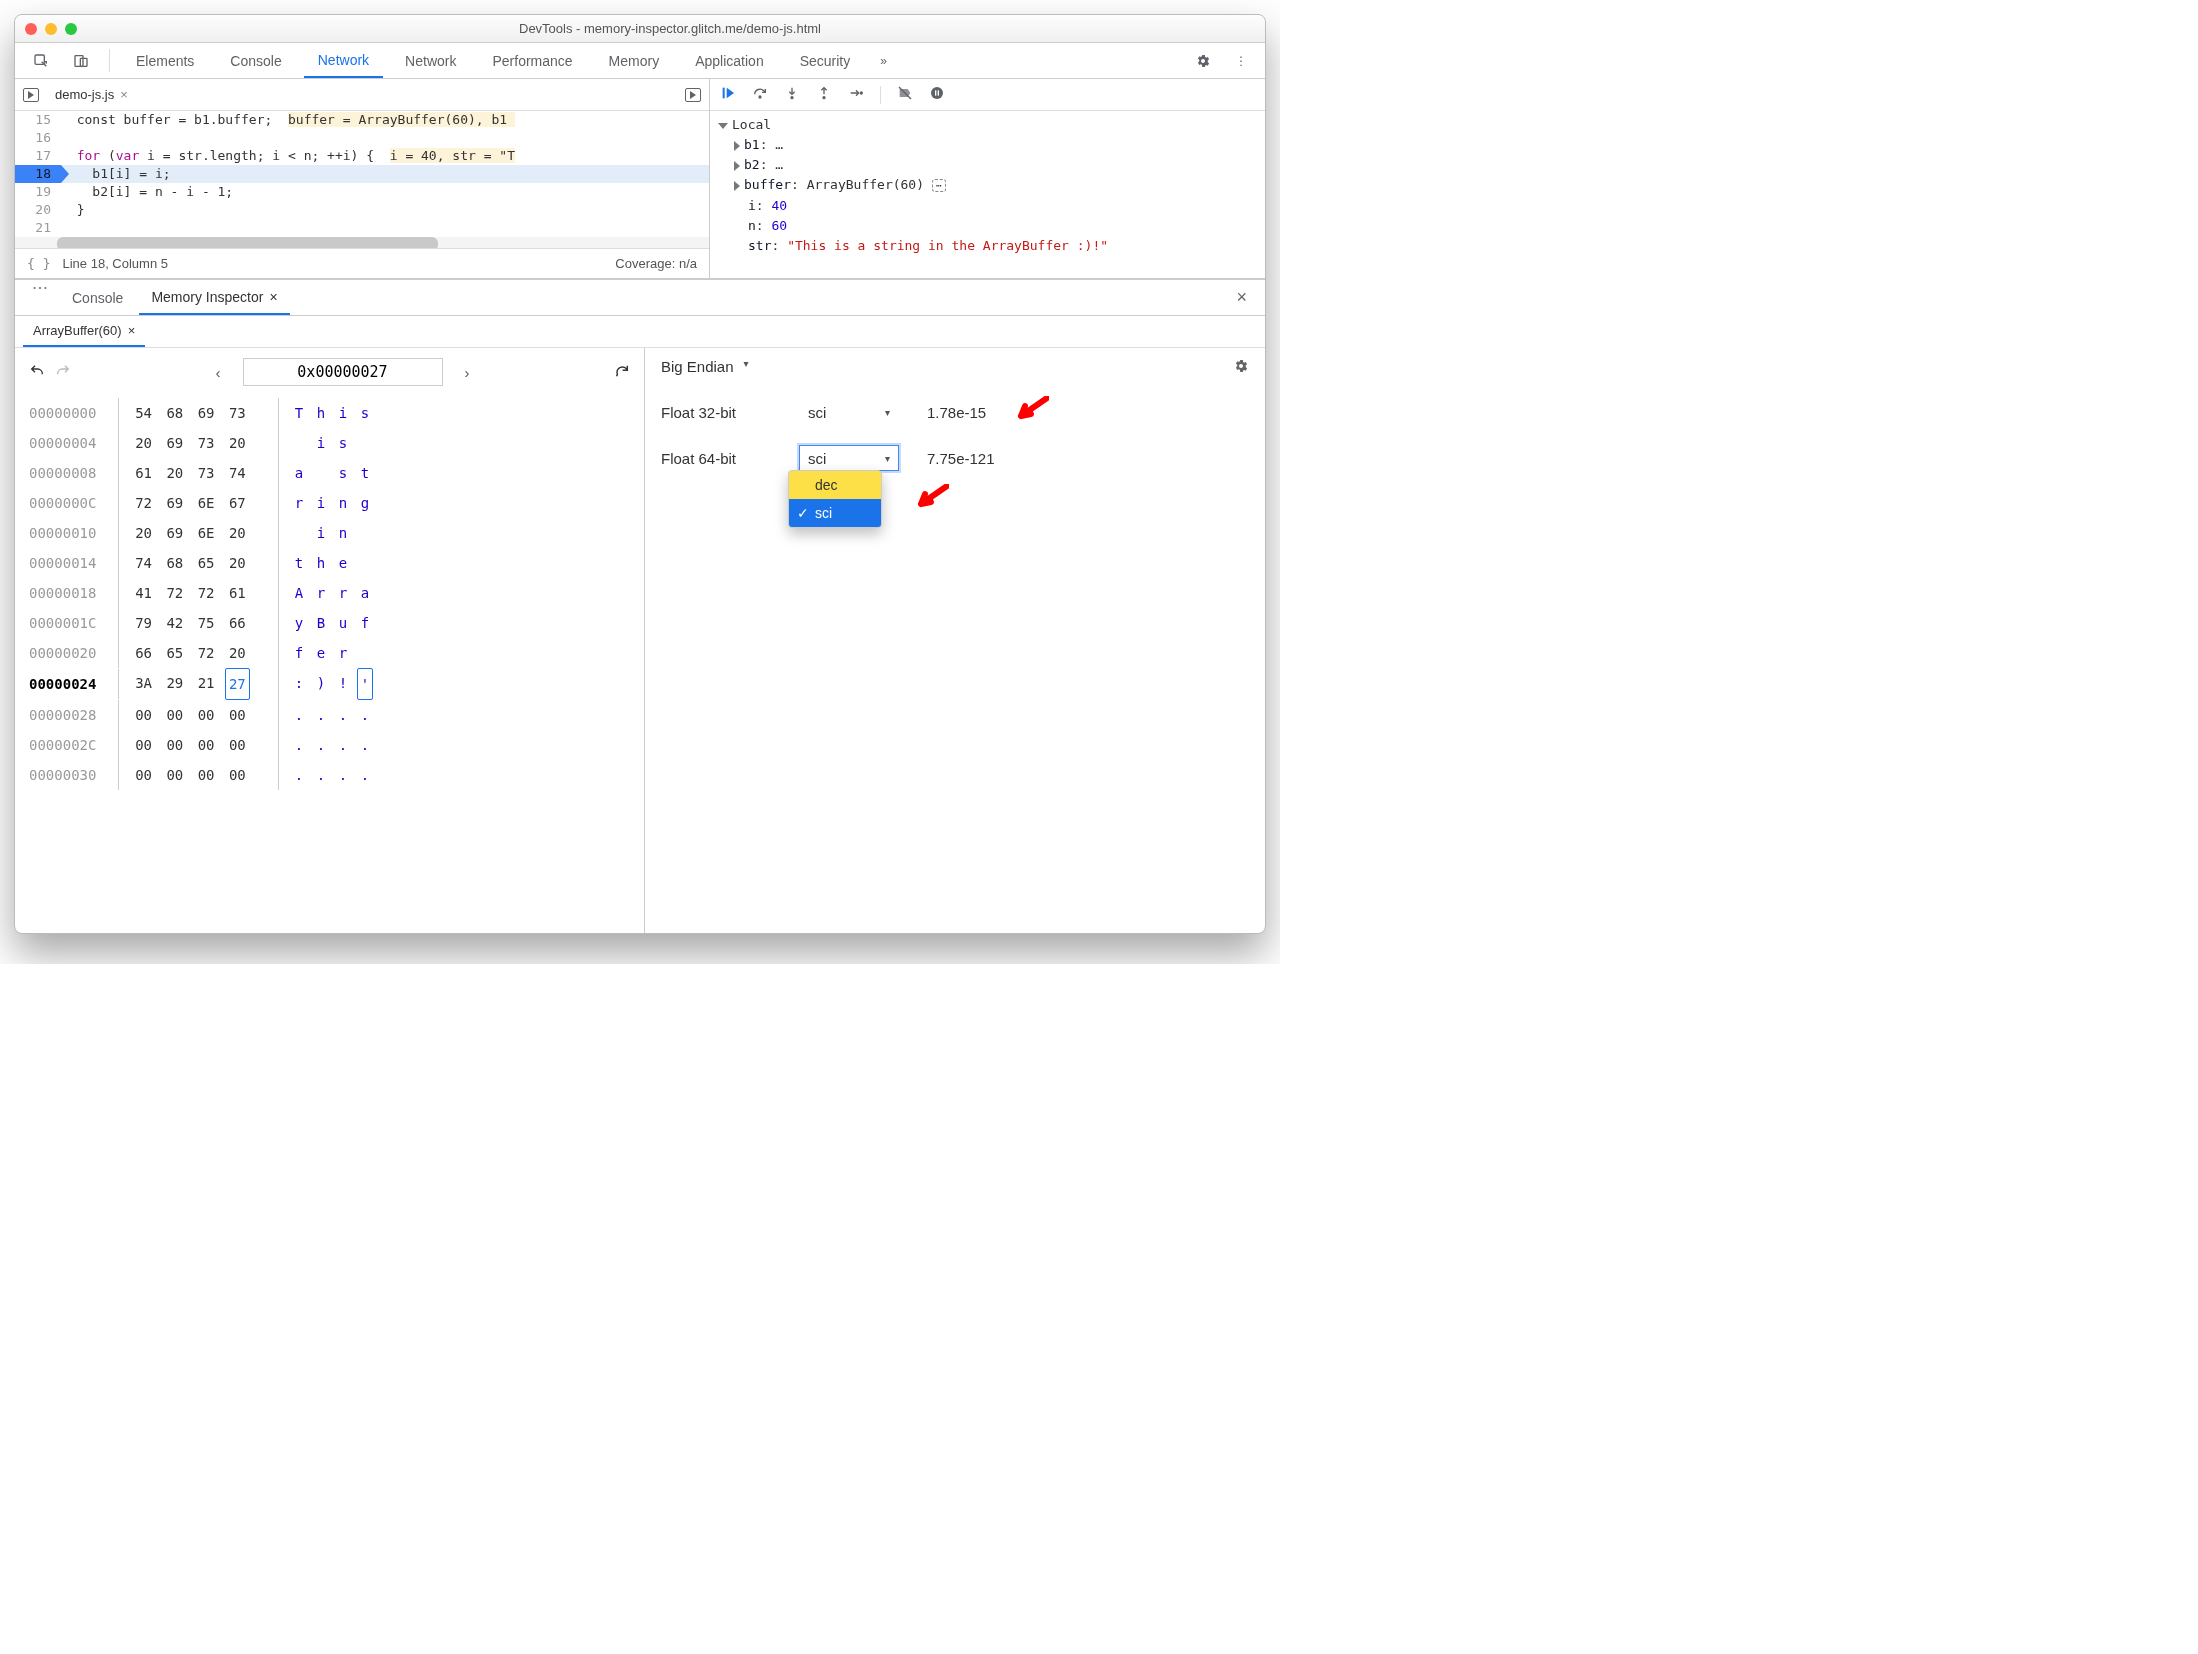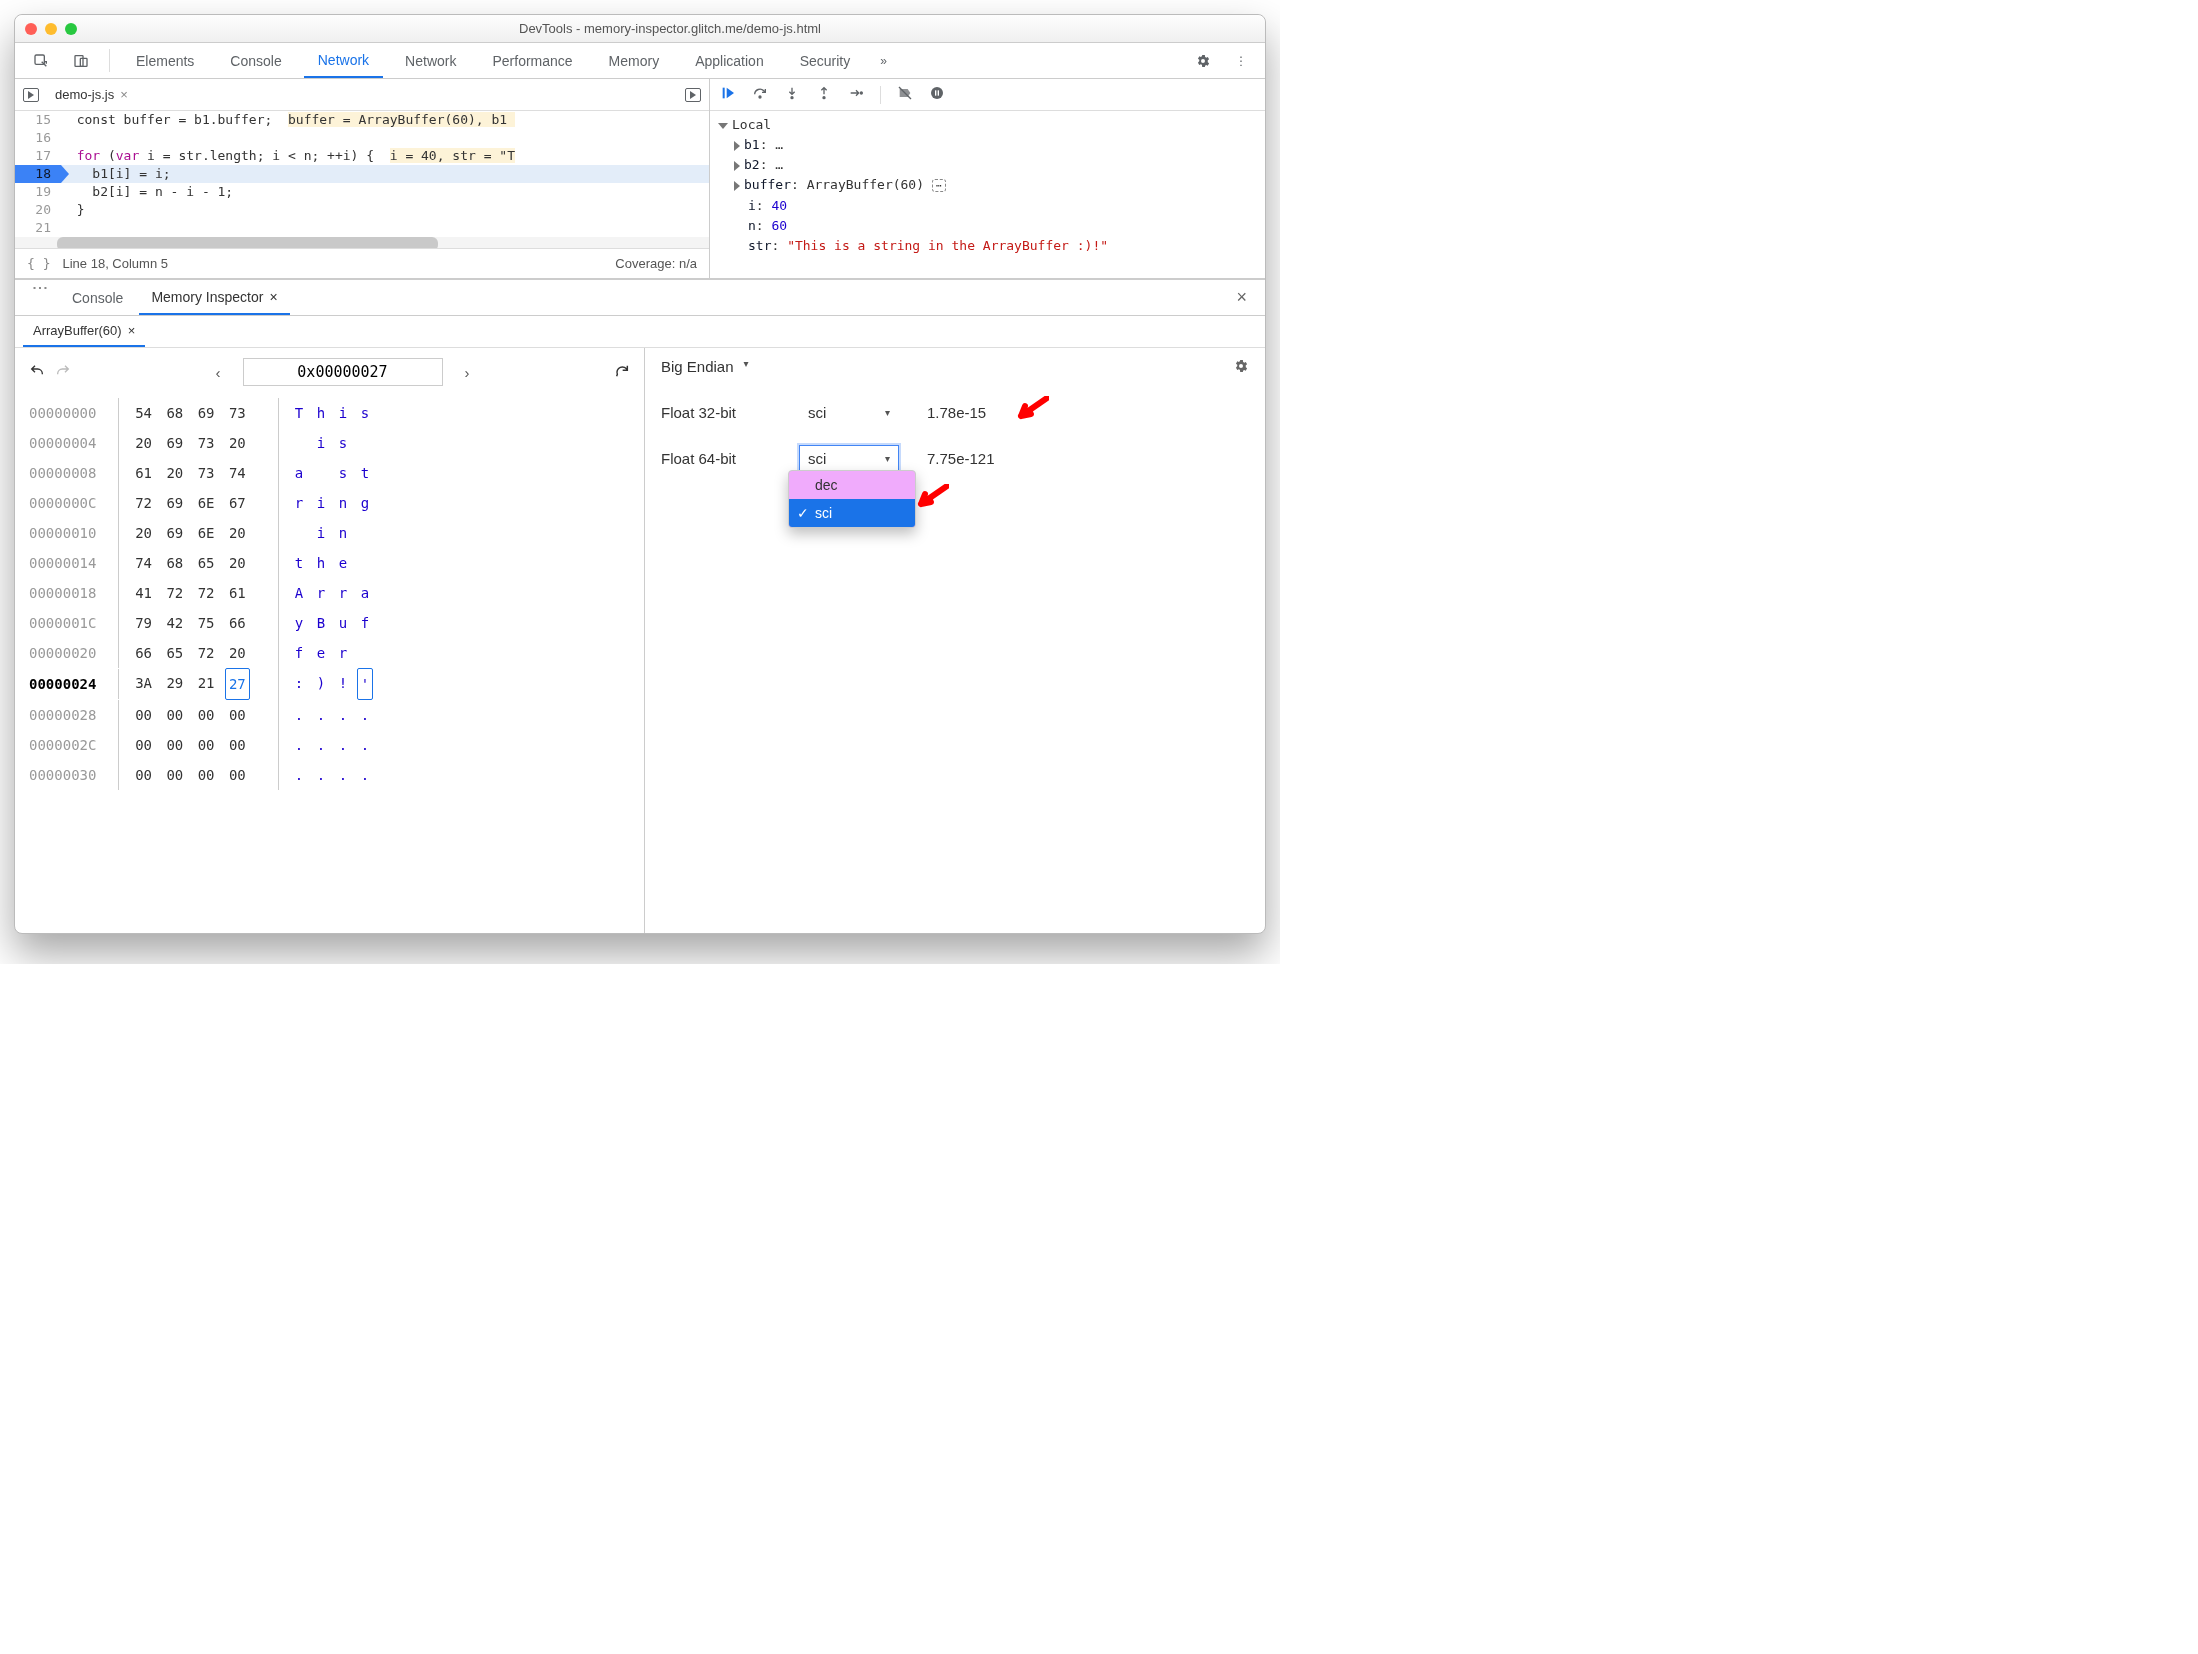--- a/index.html
+++ b/index.html
@@ -91,21 +91,21 @@
 
 .endian { font-size: 15px; color: #333; margin-bottom: 22px; display: flex; align-items: flex-start; gap: 10px; }
 .gear { margin-left: auto; color: #666; }
 .val-row { display: flex; align-items: center; font-size: 15px; margin-bottom: 20px; gap: 28px; }
 .val-label { width: 110px; color: #333; }
 .notation { width: 100px; height: 26px; border: 1px solid transparent; display: flex; align-items: center; padding: 0 8px; justify-content: space-between; color: #333; }
 .notation.open { border-color: #4285f4; box-shadow: 0 0 0 2px rgba(66,133,244,.3); }
 .val-num { color: #333; }
 .dd-arrow { font-size: 10px; color: #555; }
 
-.dropdown { position: absolute; background: #f0abfc; border: 1px solid #ccc; box-shadow: 0 6px 14px rgba(0,0,0,.25); border-radius: 4px; overflow: hidden; width: 128px; }
+.dropdown { position: absolute; background: #fde047; border: 1px solid #ccc; box-shadow: 0 6px 14px rgba(0,0,0,.25); border-radius: 4px; overflow: hidden; width: 94px; }
 .dd-item { padding: 6px 12px 6px 26px; font-size: 14px; position: relative; cursor: pointer; }
 .dd-item.sel { background: #1a73e8; color: #fff; }
 .dd-item.sel::before { content: "✓"; position: absolute; left: 8px; }
 
 .red-arrow { position: absolute; width: 36px; height: 28px; }
 .red-arrow svg { width: 100%; height: 100%; }
 
 svg.icon { width: 16px; height: 16px; }
 </style>
 </head>

